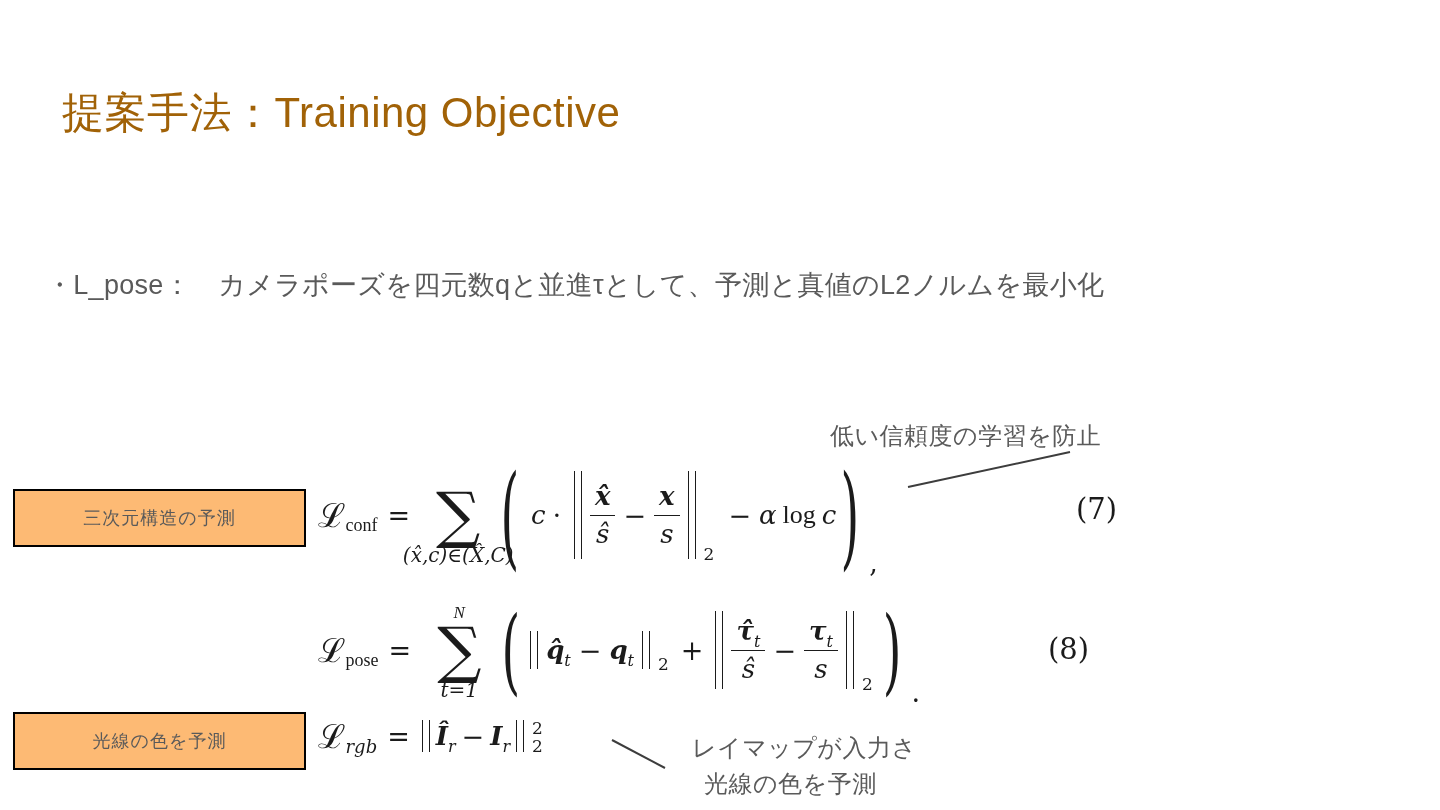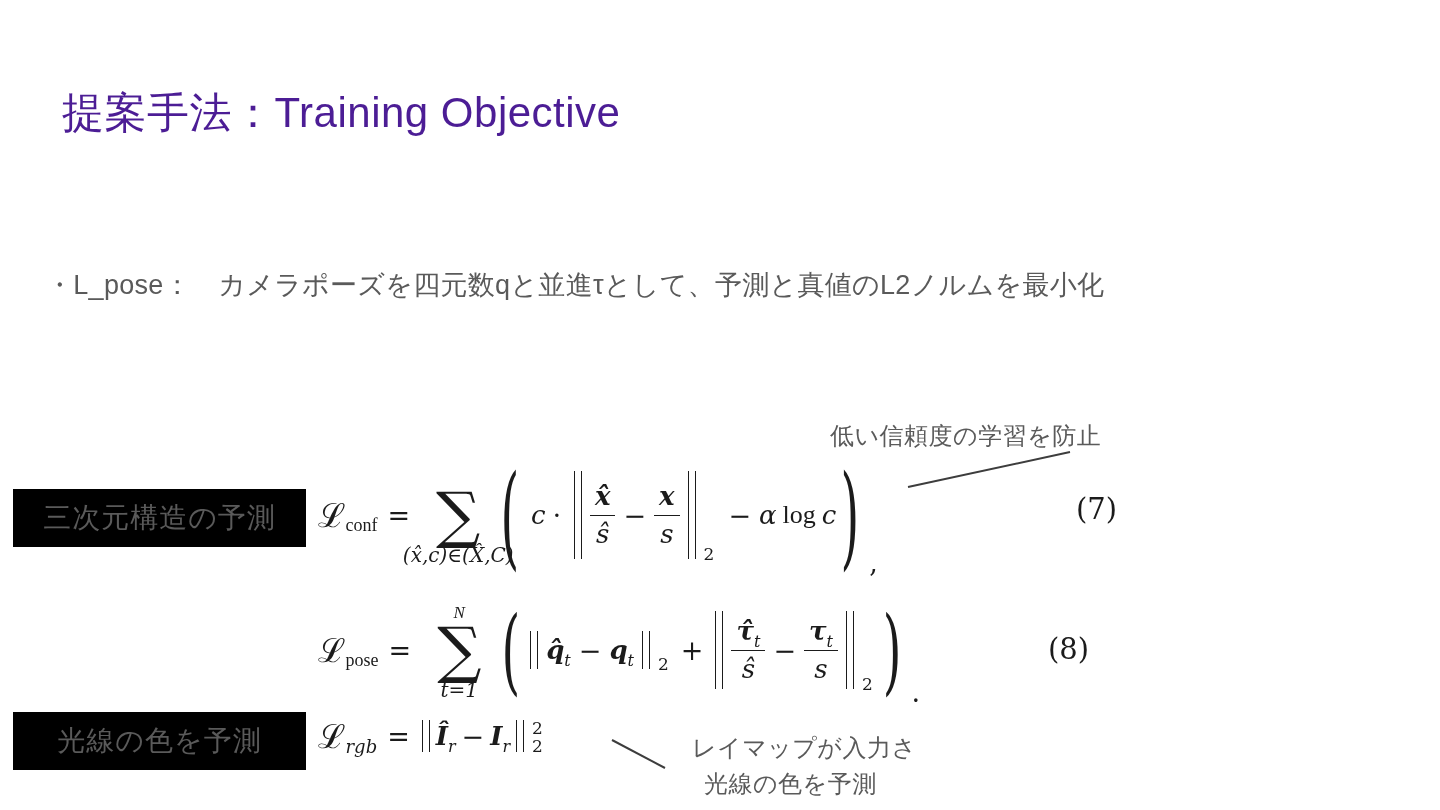--- a/index.html
+++ b/index.html
@@ -2,34 +2,34 @@
 <html><head>
 <meta charset="utf-8">
 <style>
   html,body{margin:0;padding:0;background:#ffffff;}
   .slide{
     position:relative;width:1440px;height:810px;background:#ffffff;overflow:hidden;
     font-family:"Liberation Sans", sans-serif;
   }
   .title{
     position:absolute;left:62px;top:88px;font-size:42px;line-height:1.2;
-    color:#4c1d95;letter-spacing:0.5px;white-space:nowrap;
+    color:#a16207;letter-spacing:0.5px;white-space:nowrap;
   }
   .bullet{
     position:absolute;left:46px;font-size:27px;color:#5a5a5a;white-space:nowrap;letter-spacing:0.3px;
   }
   .b1{top:196px}.b2{top:267px}.b3{top:338px}
   .annotation{position:absolute;color:#5a5a5a;font-size:24px;white-space:nowrap;letter-spacing:0.5px;}
   .note-conf{left:830px;top:420px;}
   .note-rgb-1{left:692px;top:732px;}
   .note-rgb-2{left:704px;top:768px;}
   .labelbox{
-    position:absolute;left:13px;width:289px;height:54px;border:2.5px solid #000000;background:#000000;
+    position:absolute;left:13px;width:289px;height:54px;border:2.5px solid #000000;background:#fdba74;
     display:flex;align-items:center;justify-content:center;
-    font-size:28px;color:#5a5a5a;letter-spacing:1px;white-space:nowrap;
+    font-size:18px;color:#5a5a5a;letter-spacing:1px;white-space:nowrap;
   }
   .box1{top:489px}.box2{top:630px}.box3{top:712px}
 
   
   .eq{
     position:absolute;display:flex;align-items:center;
     font-family:"DejaVu Serif","Liberation Serif",serif;color:#1b1b1b;
   }
   .eq-conf{left:318px;top:452px;height:126px;}
   .eq-pose{left:318px;top:592px;height:116px;}

